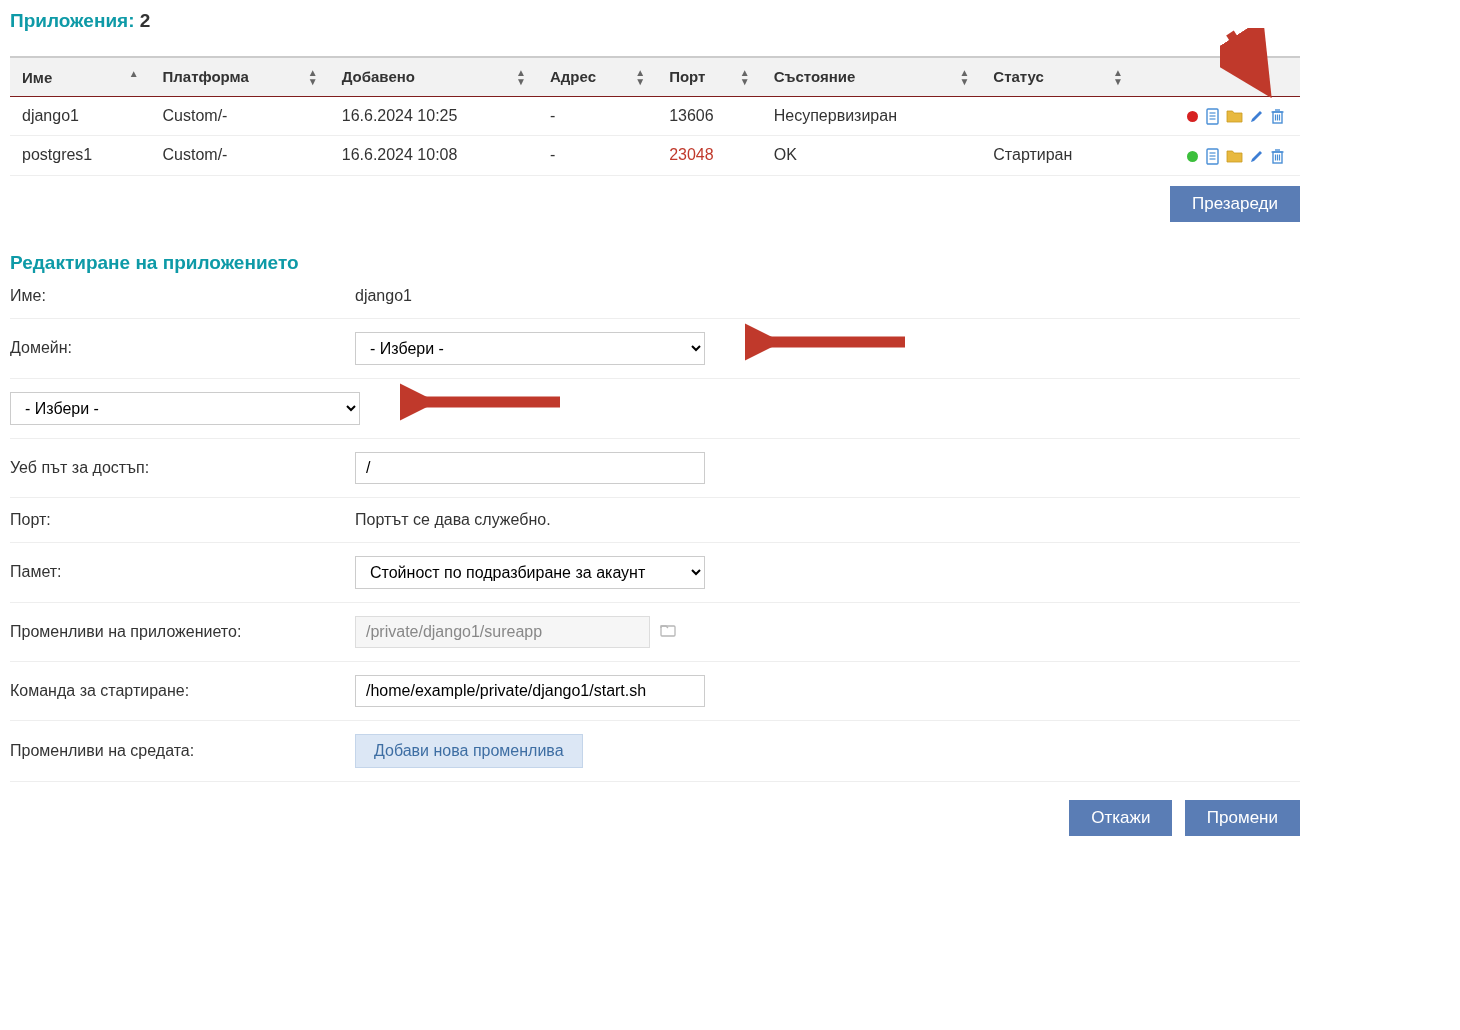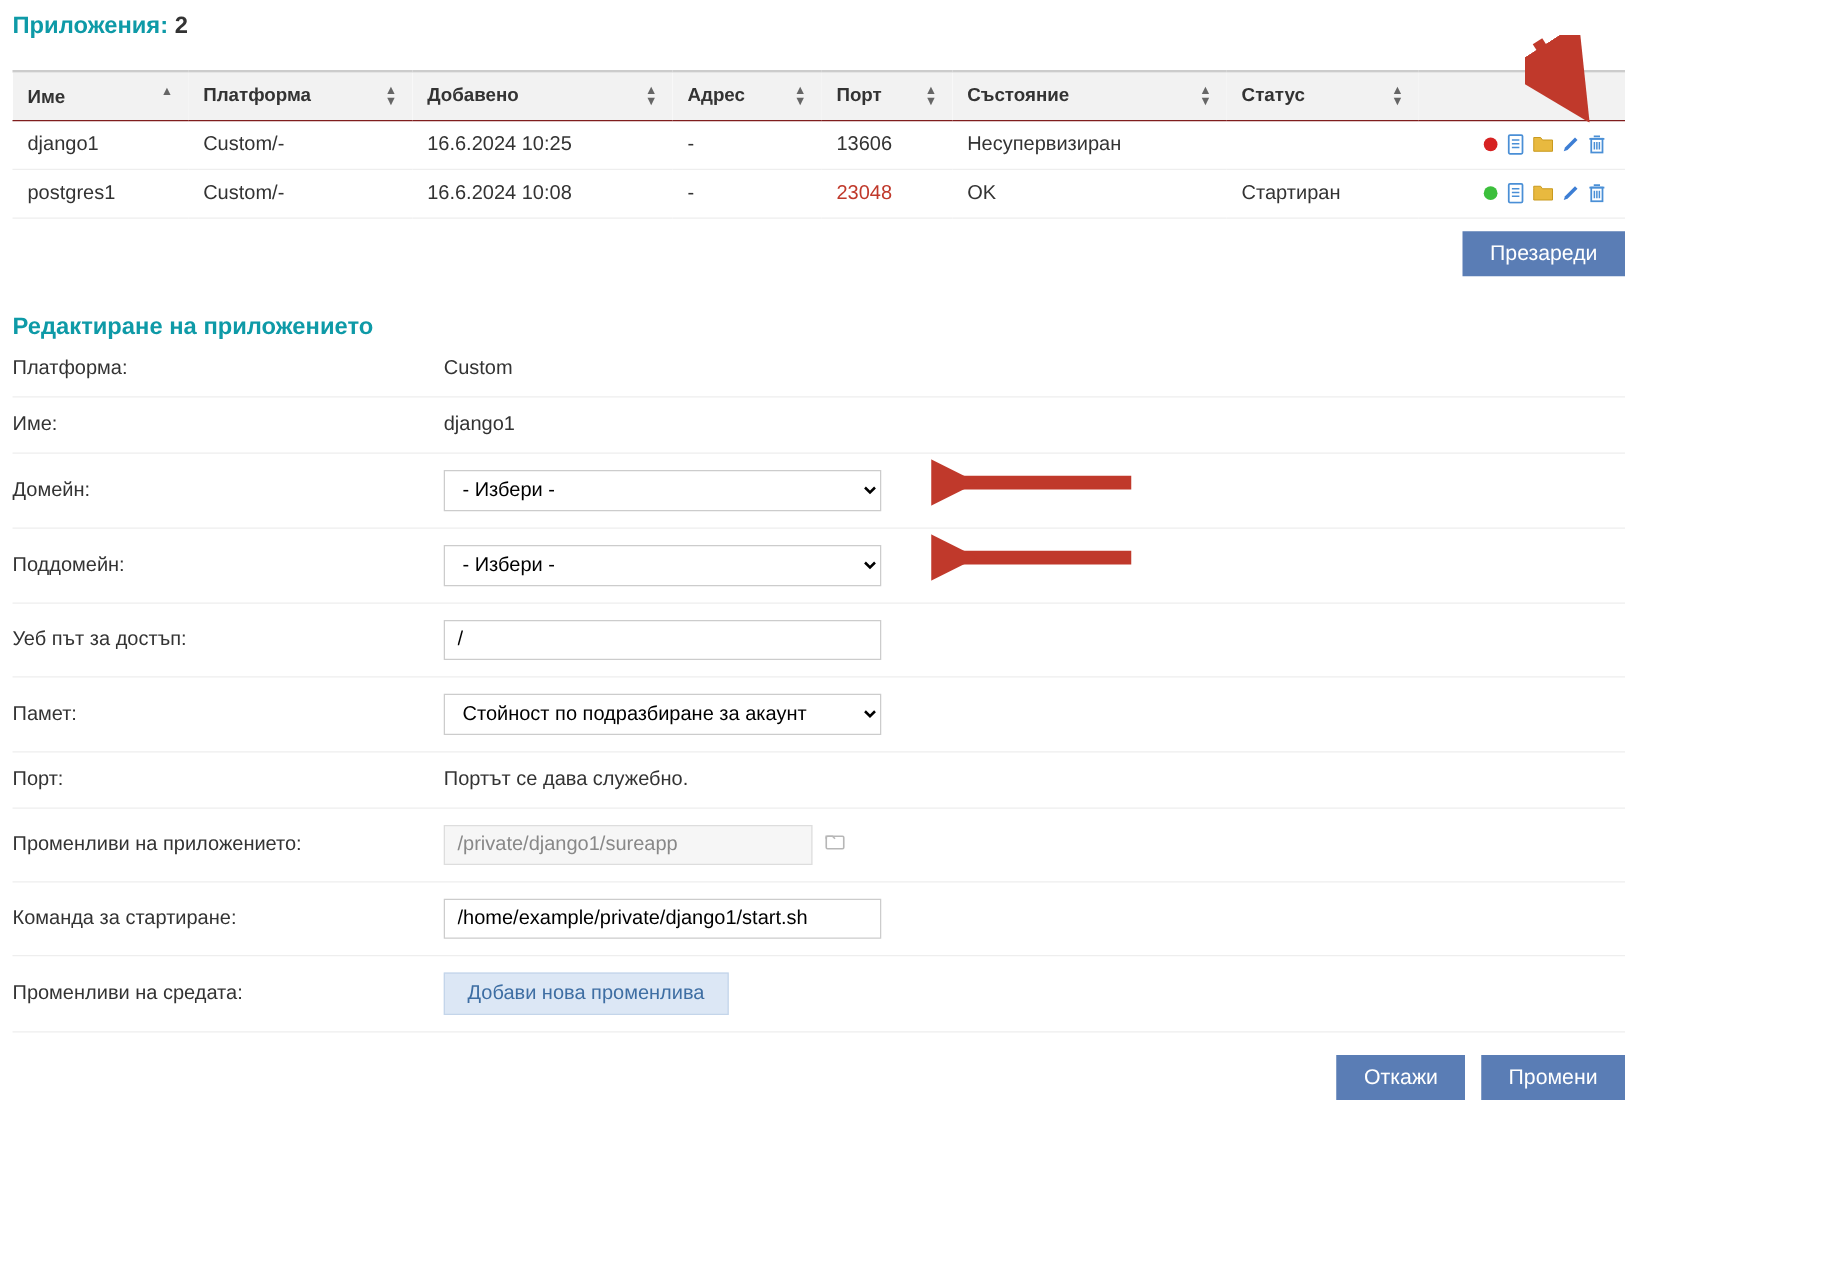--- a/index.html
+++ b/index.html
@@ -135,24 +135,20 @@
         </svg>
   </div>
   </div>
 
   <div class="btn-reload-wrap">
     <button class="btn">Презареди</button>
   </div>
 
   <div class="edit-title">Редактиране на приложението</div>
 
-  <div class="form-row">
-    <div class="form-label">Платформа:</div>
-    <div class="form-value">Custom</div>
-  </div>
 
   <div class="form-row">
     <div class="form-label">Име:</div>
     <div class="form-value">django1</div>
   </div>
 
   <div class="form-row">
     <div class="form-label">Домейн:</div>
     <div class="form-value">
       <select class="form-control">
@@ -165,21 +161,20 @@
                 <polygon points="8 0,0 4,8 8" fill="#c0392b"></polygon>
               </marker>
             </defs>
             <line x1="160" y1="20" x2="15" y2="20" stroke="#c0392b" stroke-width="11" marker-end="url(#ah2)"></line>
           </svg>
       </div>
     </div>
   </div>
 
   <div class="form-row">
-    <div class="form-label">Поддомейн:</div>
     <div class="form-value">
       <select class="form-control">
         <option>- Избери -</option>
       </select>
       <div class="arrow" style="top:-10px; left:390px;">
         <svg width="170" height="40">
             <defs>
               <marker id="ah3" markerWidth="8" markerHeight="8" refX="2" refY="4" orient="auto">
                 <polygon points="8 0,0 4,8 8" fill="#c0392b"></polygon>
               </marker>
@@ -191,31 +186,31 @@
   </div>
 
   <div class="form-row">
     <div class="form-label">Уеб път за достъп:</div>
     <div class="form-value">
       <input class="form-control" value="/" style="">
     </div>
   </div>
 
   <div class="form-row">
+    <div class="form-label">Порт:</div>
+    <div class="form-value">Портът се дава служебно.</div>
+  </div>
+
+  <div class="form-row">
     <div class="form-label">Памет:</div>
     <div class="form-value">
       <select class="form-control">
         <option>Стойност по подразбиране за акаунт</option>
       </select>
     </div>
-  </div>
-
-  <div class="form-row">
-    <div class="form-label">Порт:</div>
-    <div class="form-value">Портът се дава служебно.</div>
   </div>
 
   <div class="form-row">
     <div class="form-label">Променливи на приложението:</div>
     <div class="form-value">
       <span class="readonly-path">/private/django1/sureapp</span>
       <span class="folder-btn">
         <svg width="16" height="14">
             <rect x="1" y="3" width="14" height="10" rx="1" fill="none" stroke="#b7b7b7" stroke-width="1.3"></rect>
             <path d="M1 5 L1 3 L6 3 L8 5" fill="none" stroke="#b7b7b7" stroke-width="1.3"></path>

